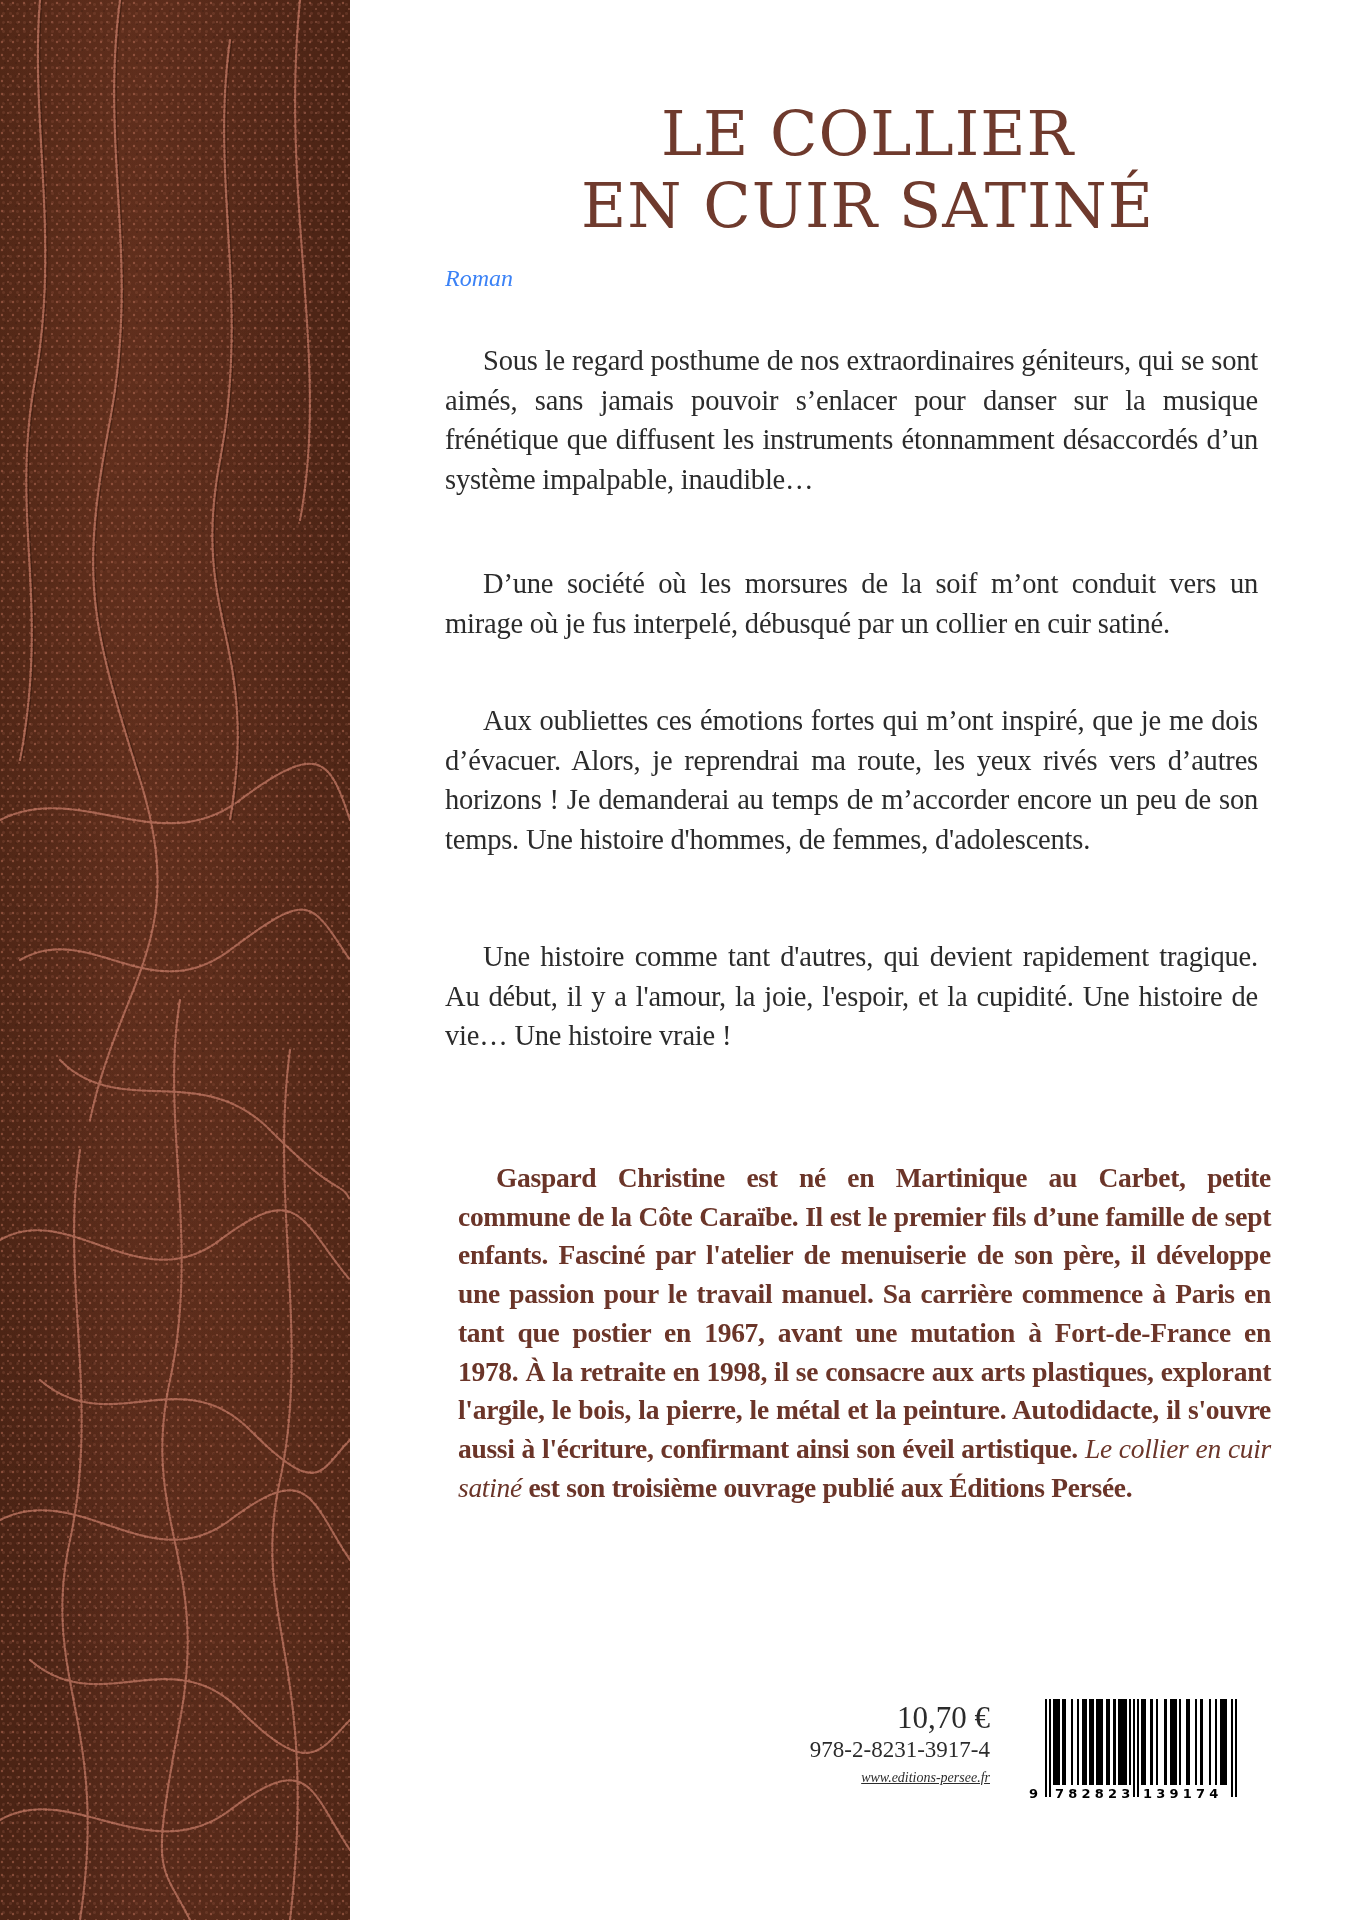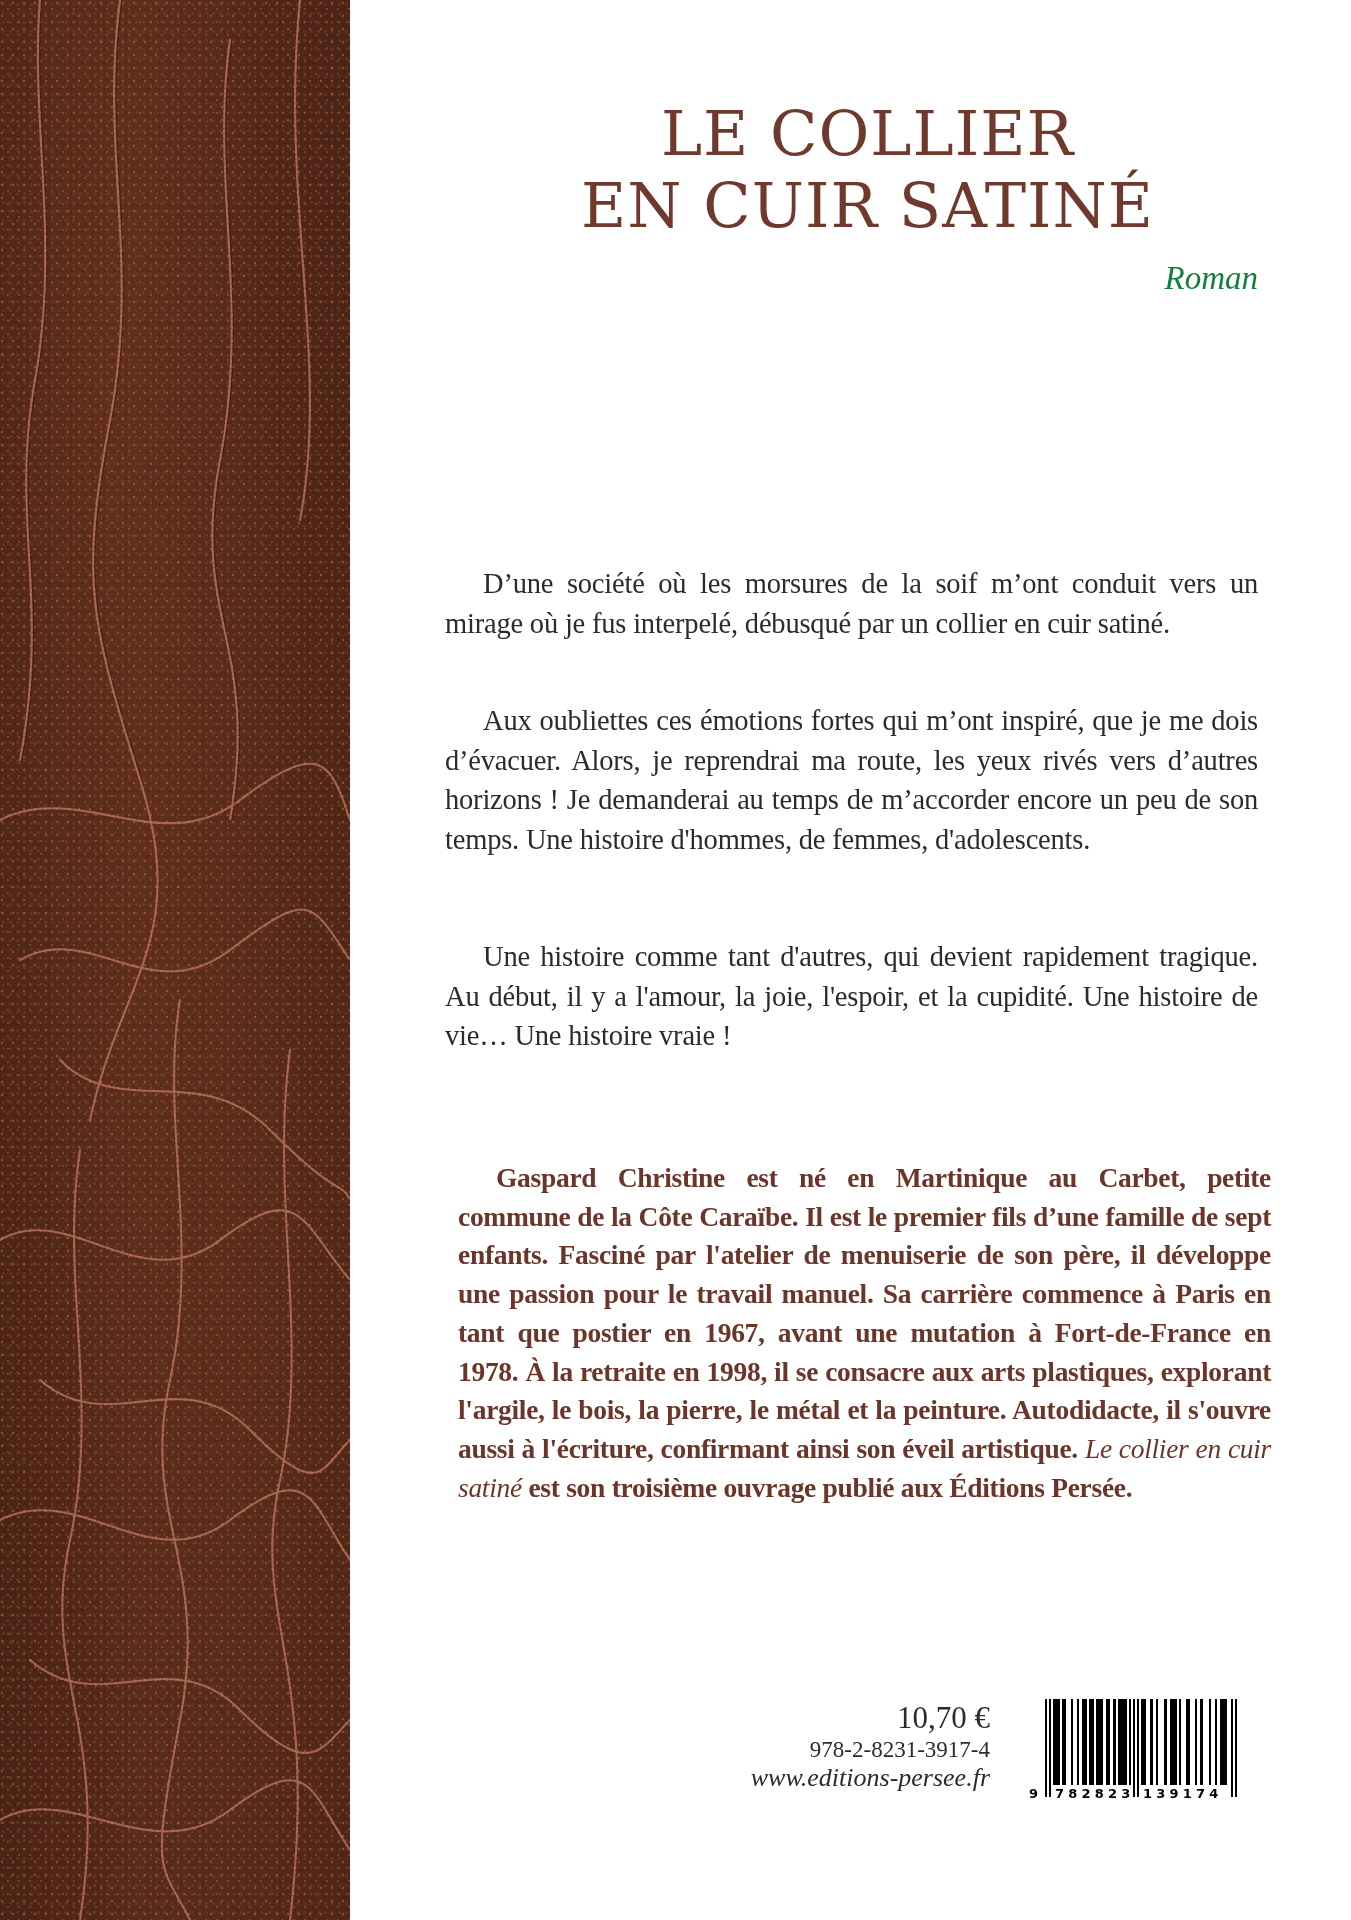--- a/index.html
+++ b/index.html
@@ -25,42 +25,42 @@
   }
   .title {
     position: absolute; left: 0; width: 813px; top: 82px;
     text-align: center; color: #6f3a2d;
     font-family: "DejaVu Serif", "Liberation Serif", serif;
     font-size: 62px; line-height: 72px; letter-spacing: 1px;
     font-weight: normal; margin: 16px;
   }
   .subtitle {
     position: absolute; left: 0; width: 813px; top: 258px;
-    text-align: right; color: #15803d;
-    font-style: italic; font-size: 33px; line-height: 40px;
+    text-align: left; color: #3b82f6;
+    font-style: italic; font-size: 24px; line-height: 40px;
   }
   .para {
     position: absolute; left: 0; width: 813px; margin: 0;
     color: #2b2b2b; font-size: 28.5px; line-height: 39.5px;
     text-align: justify; text-indent: 38px;
     letter-spacing: -0.2px;
   }
   .bio {
     position: absolute; left: 0; width: 813px; margin: 13px; top: 1146px;
     color: #6b3529; font-size: 27.5px; line-height: 38.7px; font-weight: bold;
     text-align: justify; text-indent: 38px; letter-spacing: -0.3px;
   }
   .bio em { font-weight: normal; font-style: italic; }
   .price-block {
     position: absolute; left: 745px; top: 1700px; width: 245px;
     text-align: right; color: #2b2b2b;
   }
   .price { font-size: 31px; line-height: 36px; }
   .isbn { font-size: 23px; line-height: 28px; }
-  .url { font-size: 26px; line-height: 28px; font-style: italic; }
+  .url { font-size: 14px; line-height: 28px; font-style: italic; text-decoration: underline; }
   .barcode {
     position: absolute; left: 1025px; top: 1697px; width: 240px; height: 105px;
   }
 </style>
 </head>
 <body>
 
 <div class="leather">
   <svg width="350" height="1920" viewBox="0 0 350 1920">
     <defs>
@@ -97,20 +97,21 @@
 </div>
 
 <div class="content">
   <h1 class="title">
     <span>LE COLLIER</span><br>
     <span>EN CUIR SATINÉ</span>
   </h1>
 
   <div class="subtitle">Roman</div>
 
+  <p class="para" style="top:341px;">Sous le regard posthume de nos extraordinaires géniteurs, qui se sont aimés, sans jamais pouvoir s’enlacer pour danser sur la musique frénétique que diffusent les instruments étonnamment désaccordés d’un système impalpable, inaudible…</p>
   <p class="para" style="top:701px;">Aux oubliettes ces émotions fortes qui m’ont inspiré, que je me dois d’évacuer. Alors, je reprendrai ma route, les yeux rivés vers d’autres horizons ! Je demanderai au temps de m’accorder encore un peu de son temps. Une histoire d'hommes, de femmes, d'adolescents.</p>
   <p class="para" style="top:564px;">D’une société où les morsures de la soif m’ont conduit vers un mirage où je fus interpelé, débusqué par un collier en cuir satiné.</p>
   <p class="para" style="top:937px;">Une histoire comme tant d'autres, qui devient rapidement tragique. Au début, il y a l'amour, la joie, l'espoir, et la cupidité. Une histoire de vie… Une histoire vraie !</p>
 
   <p class="bio"><span>Gaspard Christine est né en Martinique au Carbet, petite commune de la Côte Caraïbe. Il est le premier fils d’une famille de sept enfants. Fasciné par l'atelier de menuiserie de son père, il développe une passion pour le travail manuel. Sa carrière commence à Paris en tant que postier en 1967, avant une mutation à Fort-de-France en 1978. À la retraite en 1998, il se consacre aux arts plastiques, explorant l'argile, le bois, la pierre, le métal et la peinture. Autodidacte, il s'ouvre aussi à l'écriture, confirmant ainsi son éveil artistique. </span><em>Le collier en cuir satiné</em><span> est son troisième ouvrage publié aux Éditions Persée.</span></p>
 </div>
 
 <div class="price-block">
   <div class="price">10,70 €</div>
   <div class="isbn">978-2-8231-3917-4</div>

